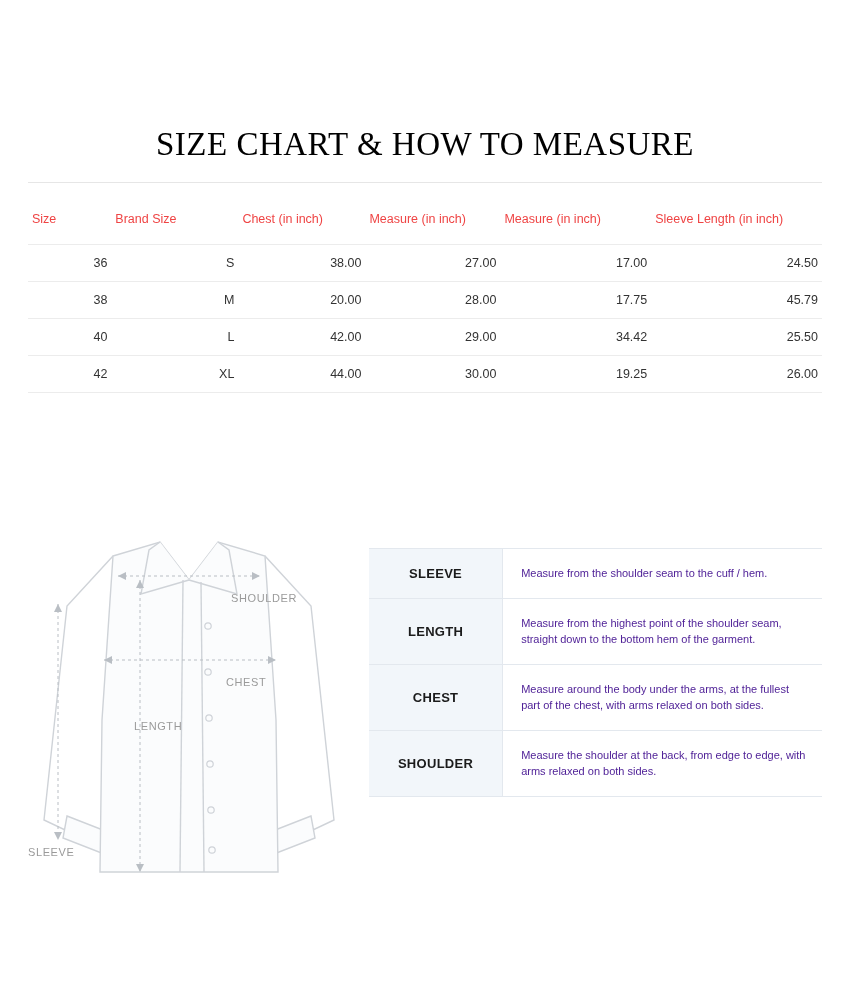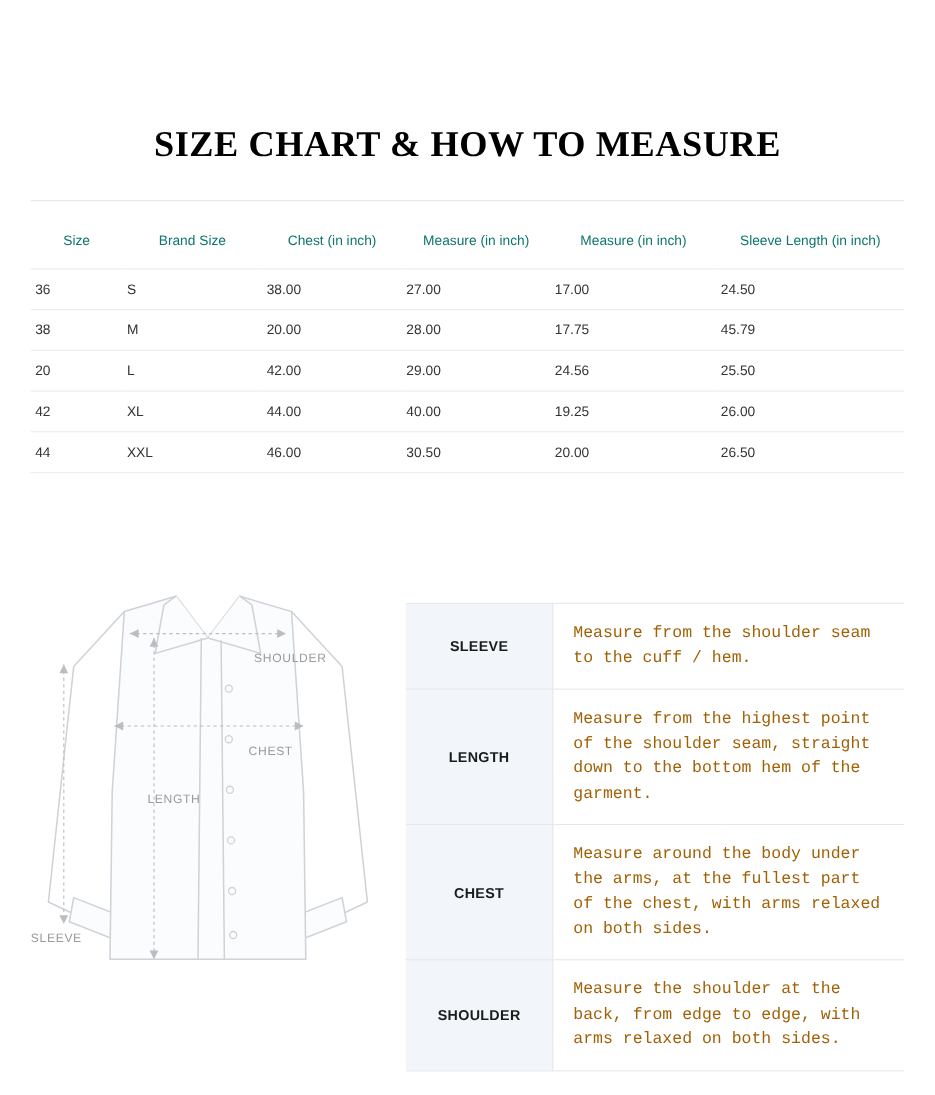--- a/index.html
+++ b/index.html
@@ -26,25 +26,25 @@
   
   .title-wrap {
     position: absolute;
     left: 0;
     top: 110px;
     width: 850px;
     text-align: center;
   }
   .title {
     font-family: "Liberation Serif", serif;
-    font-weight: bold;
+    font-weight: normal;
     font-size: 33px;
     letter-spacing: 0.5px;
     color: #000000;
-    margin: 4px;
+    margin: 16px;
     white-space: nowrap;
   }
   .title-rule {
     position: absolute;
     left: 28px;
     top: 182px;
     width: 794px;
     height: 1px;
     background: #e6e6e6;
   }
@@ -54,31 +54,31 @@
     position: absolute;
     left: 28px;
     top: 200px;
     width: 794px;
     border-collapse: collapse;
     table-layout: fixed;
   }
   .size-table th {
     font-weight: normal;
     font-size: 12.5px;
-    color: #0f766e;
-    text-align: center;
+    color: #ef4444;
+    text-align: left;
     padding: 12px 4px 16px 4px;
     vertical-align: top;
     line-height: 1.25;
     border-bottom: 1px solid #ececec;
   }
   .size-table td {
     font-size: 12.5px;
     color: #333333;
-    text-align: left;
+    text-align: right;
     padding: 11px 4px;
     border-bottom: 1px solid #ececec;
   }
   .size-table col.c0 { width: 10.5%; }
   .size-table col.c1 { width: 16%; }
   .size-table col.c2 { width: 16%; }
   .size-table col.c3 { width: 17%; }
   .size-table col.c4 { width: 19%; }
   .size-table col.c5 { width: 21.5%; }
 
@@ -117,26 +117,25 @@
     background: #f2f6fa;
     text-align: center;
     font-size: 13px;
     font-weight: bold;
     color: #1b1b1b;
     letter-spacing: 0.3px;
     border-right: 1px solid #e3e8ee;
   }
   .measure-table td.desc {
     background: #ffffff;
-    font-size: 15px;
+    font-size: 11px;
     line-height: 1.5;
-    color: #a16207;
+    color: #4c1d95;
     padding-left: 18px;
     padding-right: 14px;
-    font-family: Liberation Mono, monospace;
   }
 
   .fig-caption { font-size: 11px; fill: #9a9a9a; font-family: "Liberation Sans", sans-serif; letter-spacing: 0.6px; }
 </style>
 </head>
 <body>
 
 <div class="page">
 
   <div class="title-wrap">
@@ -174,42 +173,34 @@
       </tr>
       <tr>
         <td>38</td>
         <td>M</td>
         <td>20.00</td>
         <td>28.00</td>
         <td>17.75</td>
         <td>45.79</td>
       </tr>
       <tr>
-        <td>20</td>
+        <td>40</td>
         <td>L</td>
         <td>42.00</td>
         <td>29.00</td>
-        <td>24.56</td>
+        <td>34.42</td>
         <td>25.50</td>
       </tr>
       <tr>
         <td>42</td>
         <td>XL</td>
         <td>44.00</td>
-        <td>40.00</td>
+        <td>30.00</td>
         <td>19.25</td>
         <td>26.00</td>
-      </tr>
-      <tr>
-        <td>44</td>
-        <td>XXL</td>
-        <td>46.00</td>
-        <td>30.50</td>
-        <td>20.00</td>
-        <td>26.50</td>
       </tr>
     </tbody>
   </table>
 
   <div class="lower">
 
     <div class="shirt-figure">
       <svg width="340" height="400" viewBox="0 0 340 400">
         <g fill="none" stroke="#cfd3d8" stroke-width="1.4">
 

